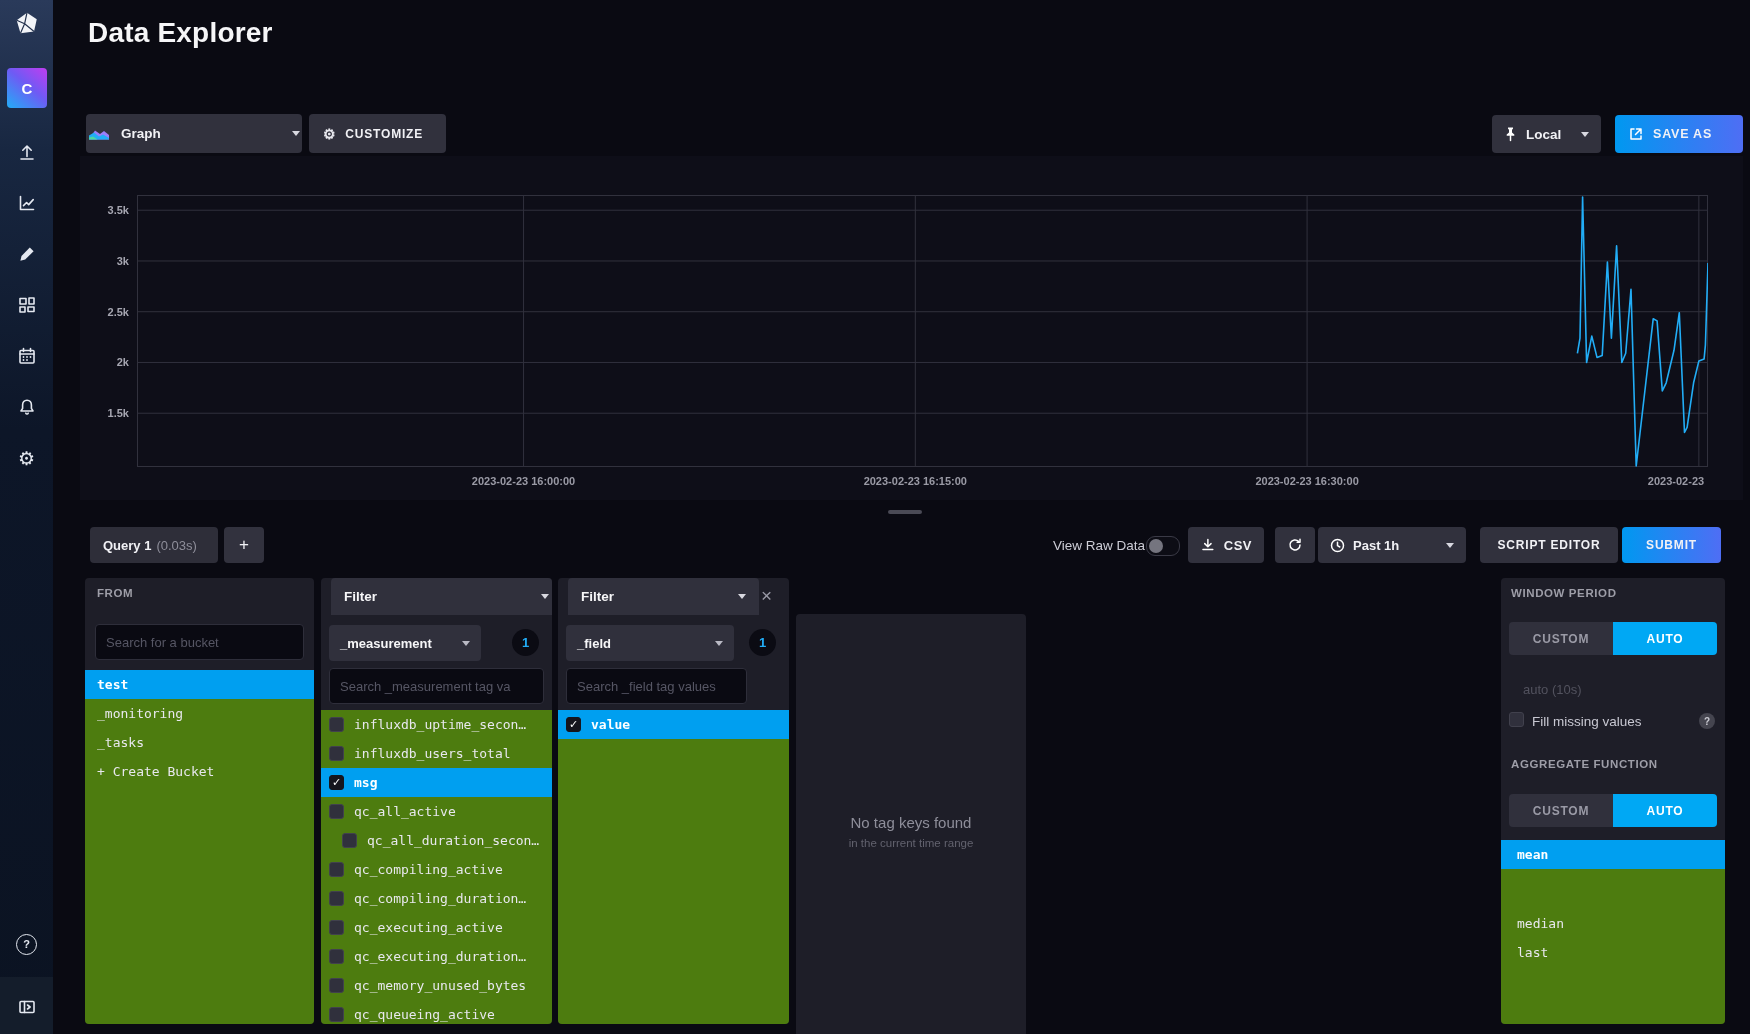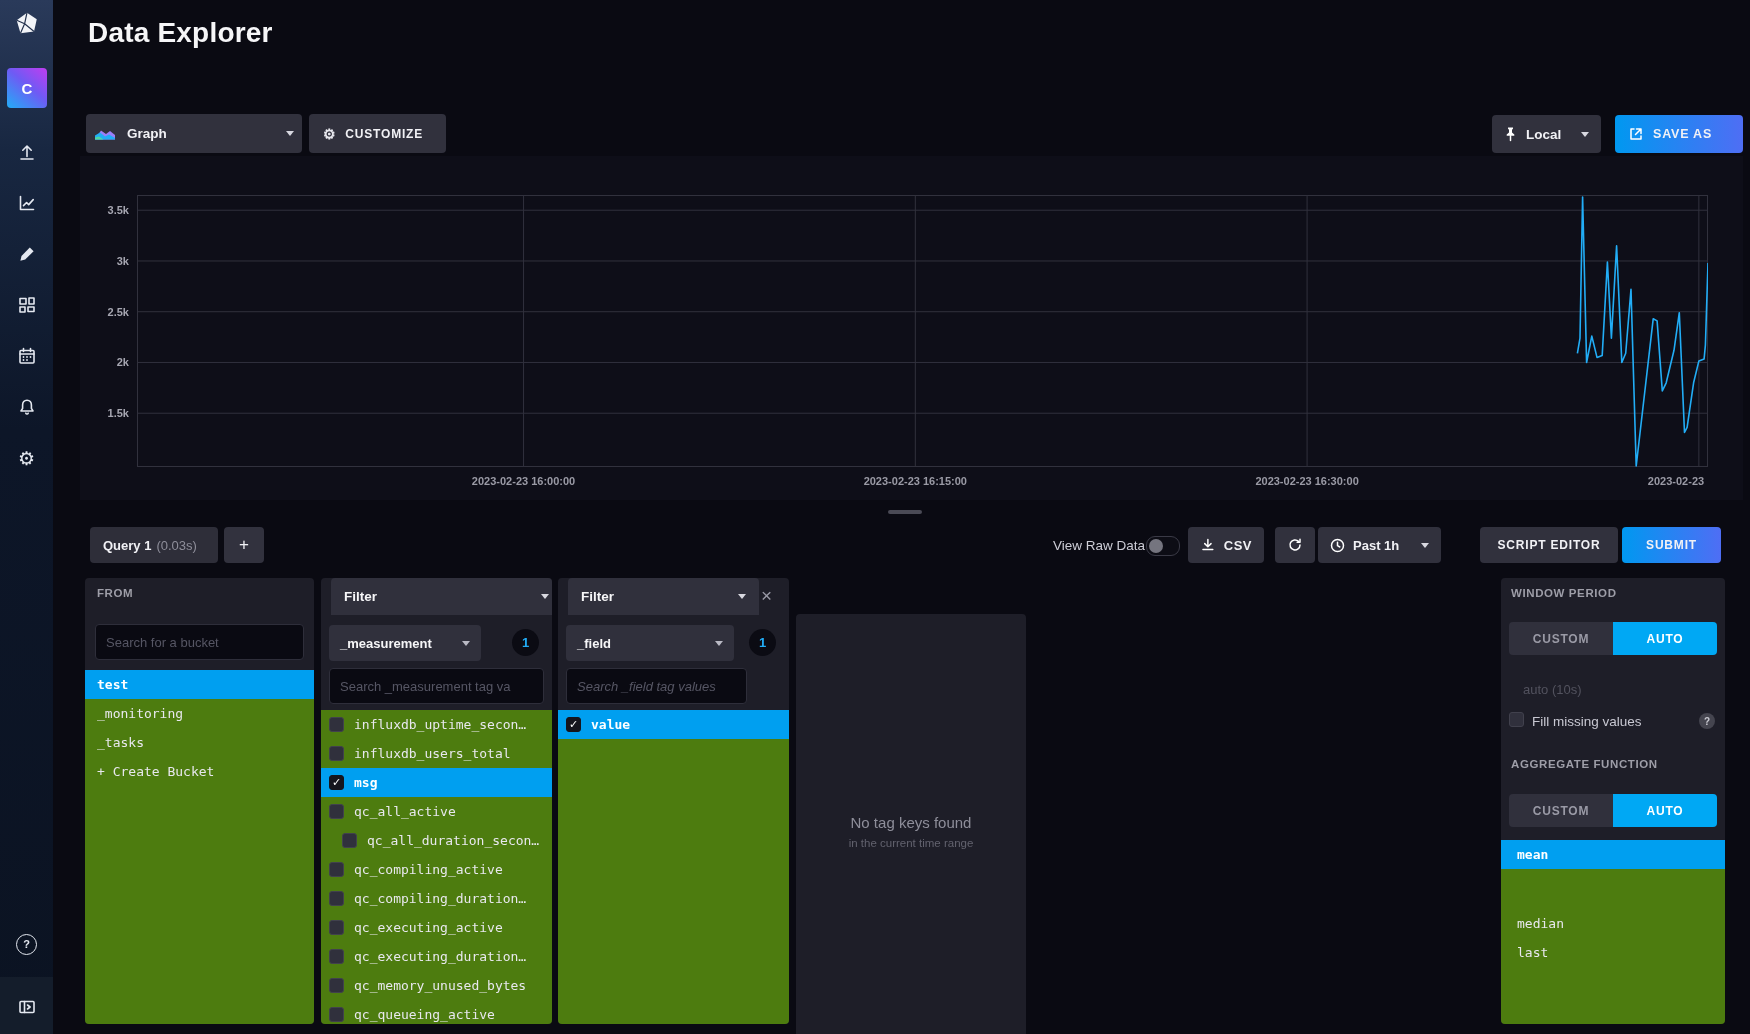--- a/index.html
+++ b/index.html
@@ -17,21 +17,21 @@
   .navicon svg{stroke:#e4e8f0;fill:none;stroke-width:1.6;stroke-linecap:round;stroke-linejoin:round;}
   #bottomcell{left:0;top:977px;width:53px;height:57px;background:#141d2b;}
   #help-circle{width:19px;height:19px;border-radius:50%;border:1.6px solid #e4e8f0;
     display:flex;align-items:center;justify-content:center;font-size:11px;font-weight:700;color:#e4e8f0;}
   
   #page-title{left:88px;top:17px;font-size:28px;font-weight:700;letter-spacing:.2px;}
   .btn{display:flex;align-items:center;background:#31313d;border-radius:4px;color:#f1f1f5;
        font-weight:700;cursor:pointer;box-sizing:border-box;}
   .caret{width:0;height:0;border-left:4.5px solid transparent;border-right:4.5px solid transparent;
          border-top:5px solid #d8d8e0;}
-  #graph-dd{left:86px;top:114px;width:216px;height:39px;padding:0 8px;font-size:13.5px;}
+  #graph-dd{left:86px;top:114px;width:216px;height:39px;padding:0 2px;font-size:13.5px;}
   #graph-dd .lbl{margin-left:11px;}
   #graph-dd .caret{margin-left:auto;}
   #customize-btn{left:309px;top:114px;width:137px;height:39px;padding:0 14px;font-size:12px;letter-spacing:.8px;}
   #customize-btn .gear{font-size:14px;margin-right:9px;color:#e8e8ee;}
   #local-dd{left:1492px;top:115px;width:109px;height:38px;padding:0 12px;font-size:13.5px;}
   #local-dd .lbl{margin-left:9px;}
   #local-dd .caret{margin-left:auto;}
   .grad-btn{background:linear-gradient(90deg,#0098f0 0%,#6e5df6 140%);}
   #saveas-btn{left:1615px;top:115px;width:128px;height:38px;padding:0 13px;font-size:12.5px;letter-spacing:.8px;}
   #saveas-btn svg{margin-right:9px;}
@@ -45,21 +45,21 @@
   
   #query-tab{left:90px;top:527px;width:128px;height:36px;padding:0 13px;font-size:13px;background:#2e2e39;}
   #query-tab .dur{color:#8e8e9a;font-weight:400;margin-left:5px;}
   #add-query{left:224px;top:527px;width:40px;height:36px;justify-content:center;font-size:17px;font-weight:400;background:#32323e;}
   #raw-label{left:1053px;top:527px;height:36px;display:flex;align-items:center;font-size:13.5px;color:#cdcdd6;}
   #raw-toggle{left:1146px;top:536px;width:32px;height:18px;border-radius:9px;background:#0d0d15;border:1px solid #3a3a46;cursor:pointer;}
   #raw-toggle .knob{position:absolute;left:2px;top:2px;width:14px;height:14px;border-radius:50%;background:#75757f;}
   #csv-btn{left:1188px;top:527px;width:76px;height:36px;padding:0 12px;font-size:13px;letter-spacing:.5px;}
   #csv-btn svg{margin-right:8px;}
   #refresh-btn{left:1275px;top:527px;width:40px;height:36px;justify-content:center;}
-  #range-dd{left:1318px;top:527px;width:123px;height:36px;padding:0 12px;font-size:13px;}
+  #range-dd{left:1318px;top:527px;width:148px;height:36px;padding:0 12px;font-size:13px;}
   #range-dd .lbl{margin-left:8px;}
   #range-dd .caret{margin-left:auto;}
   #script-btn{left:1480px;top:527px;width:138px;height:36px;justify-content:center;font-size:12px;letter-spacing:.8px;}
   #submit-btn{left:1622px;top:527px;width:99px;height:36px;justify-content:center;font-size:12px;letter-spacing:.8px;}
   
   .card{position:absolute;top:578px;height:446px;background:#1e1e28;border-radius:4px;overflow:hidden;}
   .card-label{position:absolute;left:12px;top:9px;font-size:11.5px;font-weight:700;letter-spacing:.6px;color:#9e9ea8;}
   .search{position:absolute;box-sizing:border-box;height:36px;background:#0a0a12;border:1px solid #2e2e3a;border-radius:4px;
           color:#e6e6ec;font-size:13px;padding:0 10px;outline:none;font-family:"Liberation Sans",sans-serif;}
   .search::placeholder{color:#565664;}
@@ -342,21 +342,21 @@
     <div class="dd-header" style="width:191px;">
       <span>Filter</span>
       <span class="caret"></span>
     </div>
     <div class="close-x" style="left:203px;top:8px;">×</div>
     <div class="select" style="left:8px;top:47px;width:168px;">
       <span>_field</span>
       <span class="caret"></span>
     </div>
     <div class="badge" style="left:191px;top:51px;">1</div>
-    <input class="search" style="left: 8px; top: 90px; width: 181px; font-style: italic;" placeholder="Search _field tag values">
+    <input class="search" style="left: 8px; top: 90px; width: 181px;" placeholder="Search _field tag values">
     <div class="listarea" style="top:132px;" id="field-list">
         <div class="row selected" style="padding-left: 8px;">
           <span class="cb checked">✓</span>
           <span>value</span>
         </div>
       </div>
   </div>
 
   <div class="card" id="tagkeys-card" style="left:796px;width:230px;">
     <div id="tagkeys-title">No tag keys found</div>

